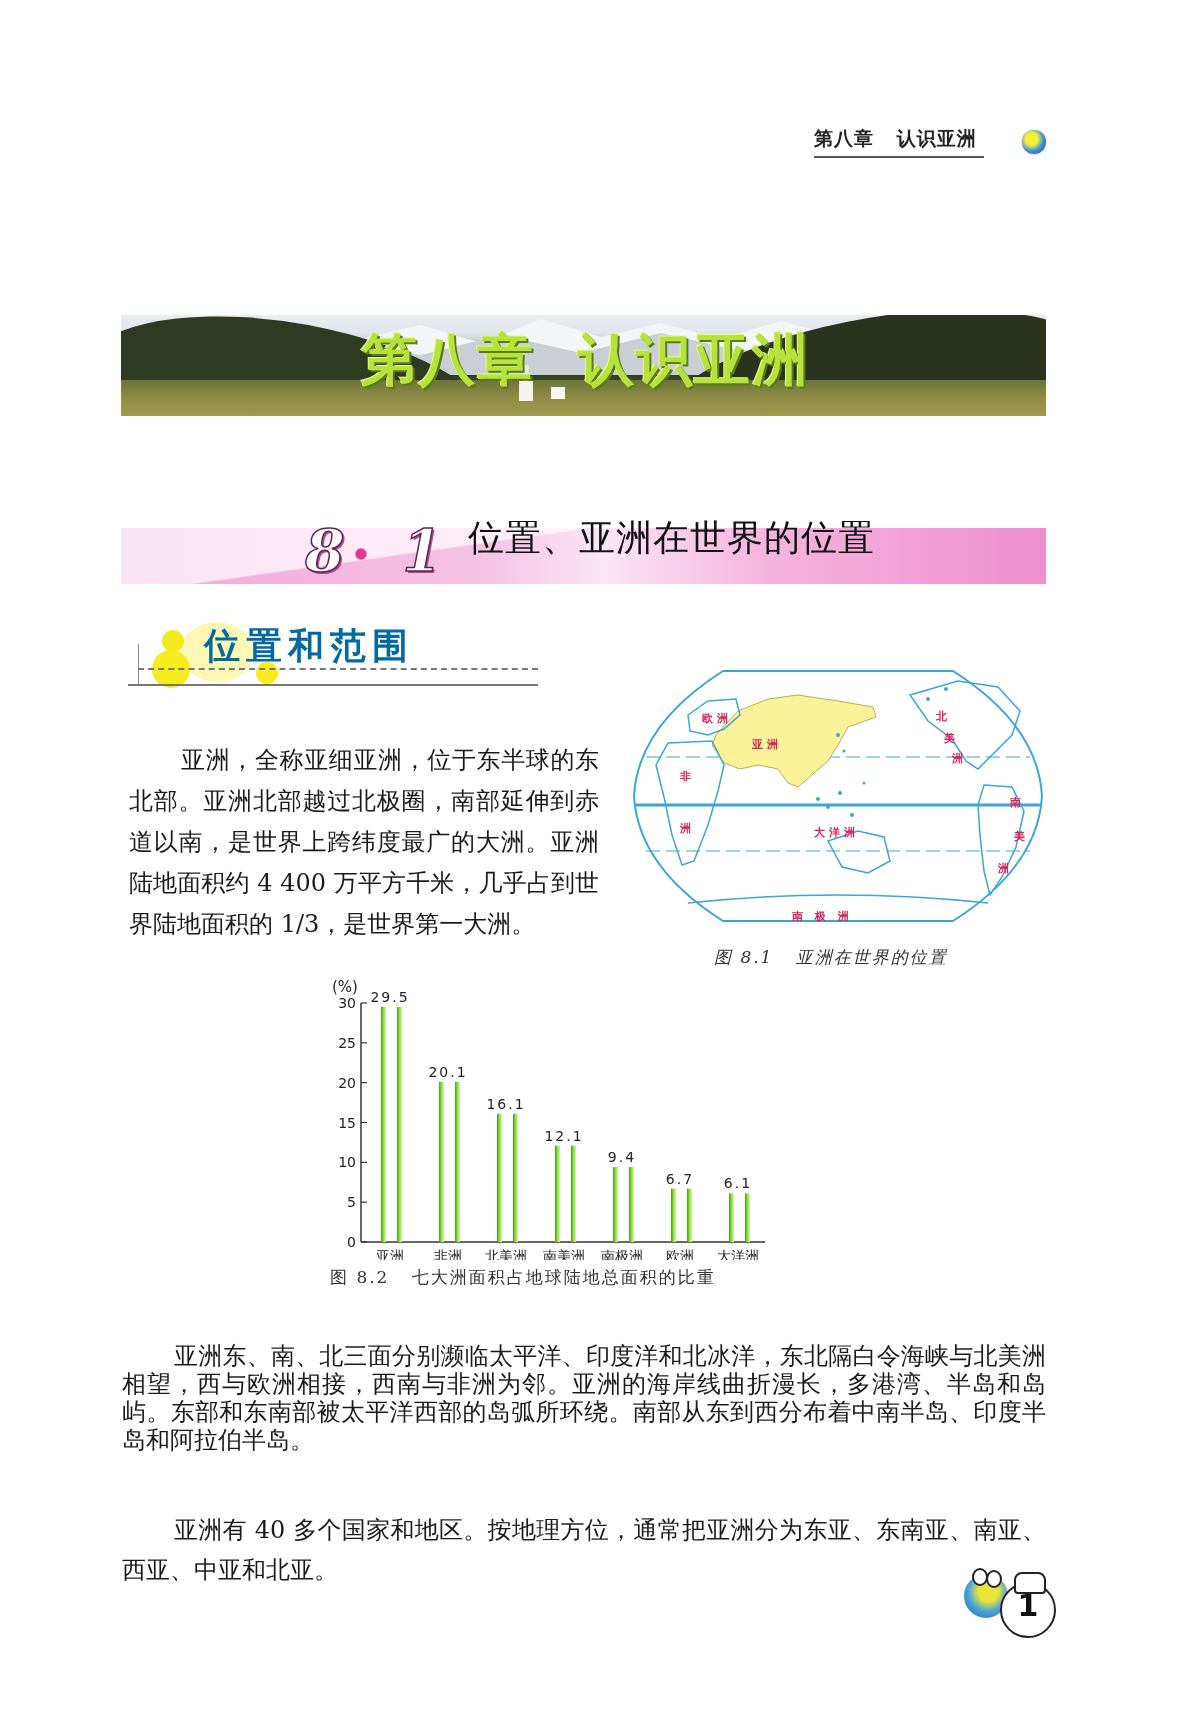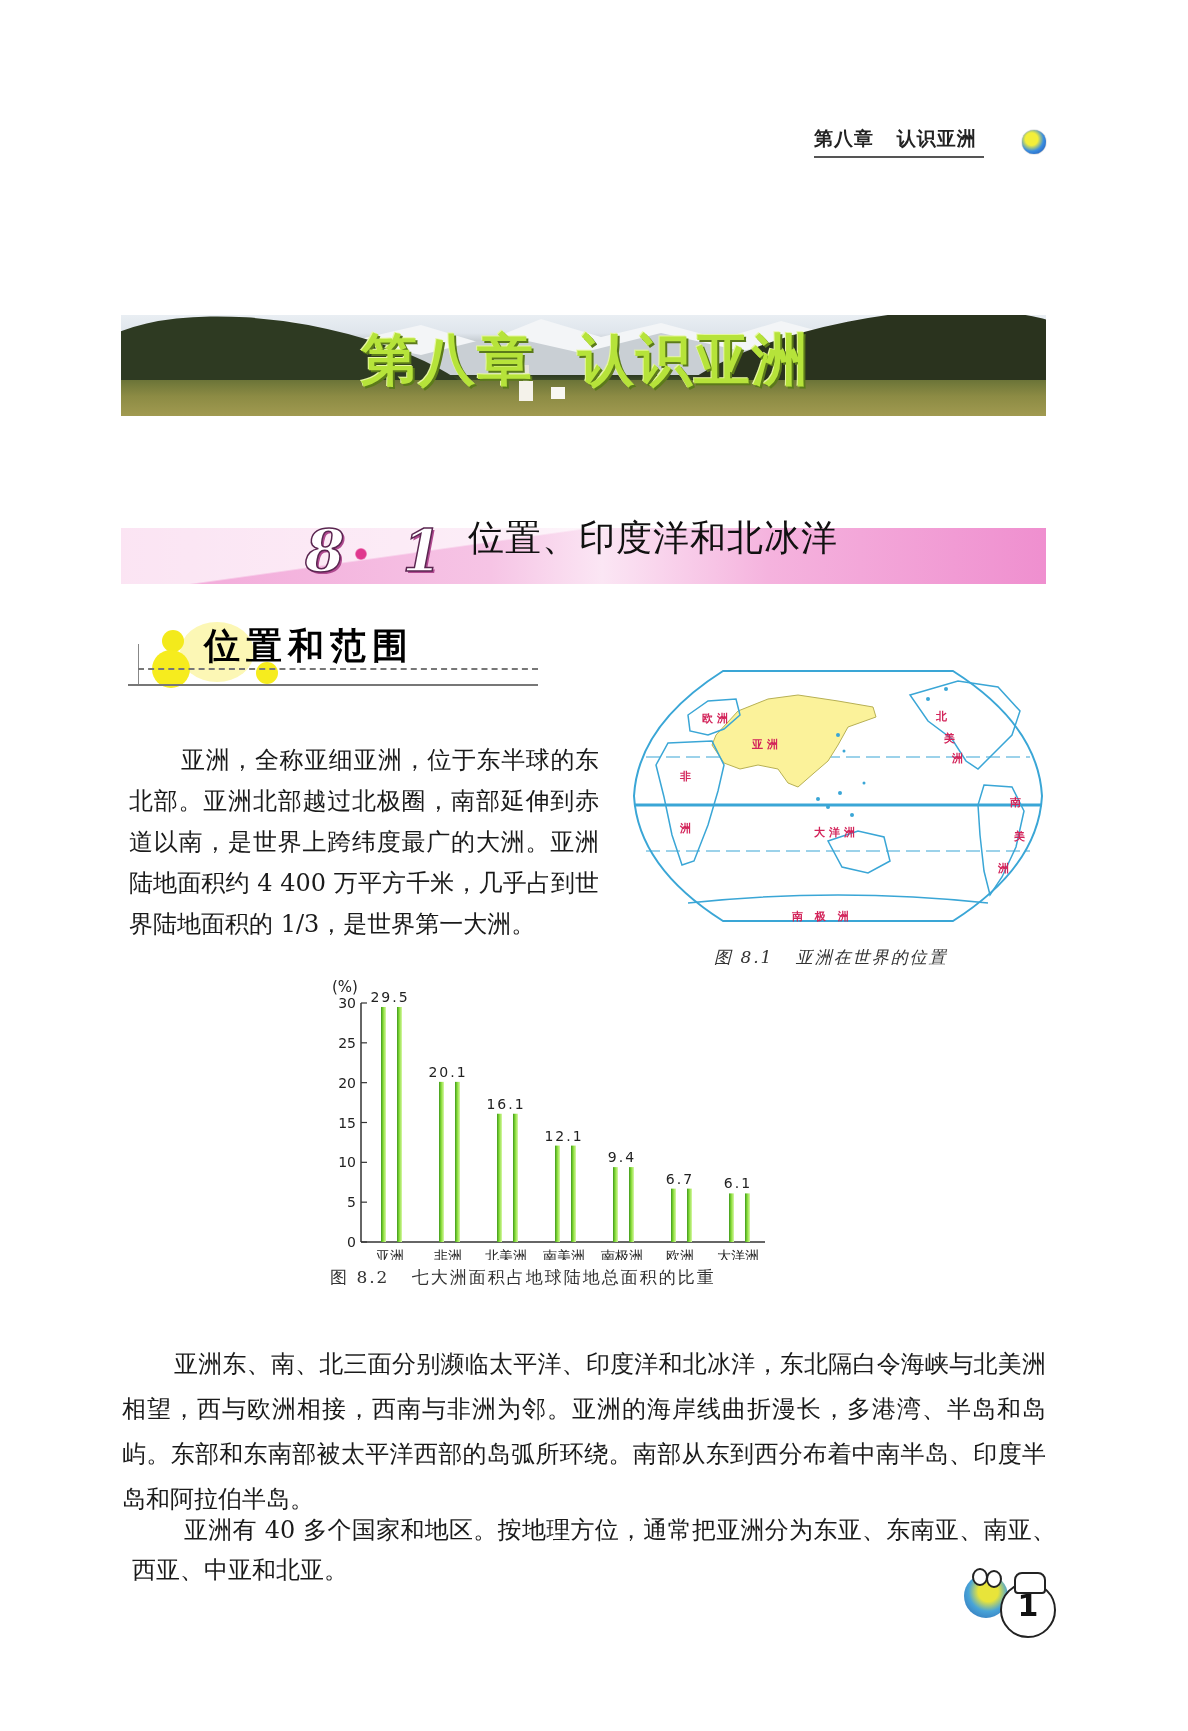--- a/index.html
+++ b/index.html
@@ -50,29 +50,29 @@
   
   .sub-head { position: absolute; left: 128px; top: 618px; width: 420px; height: 66px; }
   .sub-head .c1 { position: absolute; left: 34px; top: 12px; width: 22px; height: 22px; border-radius: 50%; background: #f3ea1c; }
   .sub-head .c2 { position: absolute; left: 24px; top: 32px; width: 38px; height: 38px; border-radius: 50%; background: #f6ec1e; }
   .sub-head .c3 { position: absolute; left: 52px; top: 4px; width: 74px; height: 60px; border-radius: 50%; background: rgba(250,240,120,0.55); }
   .sub-head .c4 { position: absolute; left: 128px; top: 44px; width: 22px; height: 22px; border-radius: 50%; background: #f6ec1e; }
   .sub-head .vline { position: absolute; left: 10px; top: 26px; width: 1px; height: 40px; background: #888; }
   .sub-head .dash { position: absolute; left: 10px; top: 50px; width: 400px; border-top: 2px dashed #777; }
   .sub-head .base { position: absolute; left: 0; top: 66px; width: 410px; height: 2px; background: #777; }
   .sub-head .txt { position: absolute; left: 76px; top: 4px; font-size: 36px; font-weight: bold;
-                   color: #000000; letter-spacing: 6px; white-space: pre; font-family: Liberation Mono, monospace; }
+                   color: #0369a1; letter-spacing: 6px; white-space: pre; font-family: Liberation Mono, monospace; }
 
   
   .para1 { position: absolute; left: 122px; top: 716px; width: 470px;
            font-size: 24px; line-height: 41px; color: #1a1a1a; text-indent: 52px; text-align: justify;
            font-family: "DejaVu Serif", serif; margin-left: 7px; }
   .para2 { position: absolute; left: 122px; top: 1318px; width: 924px;
-           font-size: 24px; line-height: 45px; text-indent: 52px; text-align: justify; font-family: "DejaVu Serif", serif; }
-  .para3 { position: absolute; left: 132px; top: 1486px; width: 924px;
+           font-size: 24px; line-height: 28px; text-indent: 52px; text-align: justify; font-family: "DejaVu Serif", serif; }
+  .para3 { position: absolute; left: 122px; top: 1486px; width: 924px;
            font-size: 24px; line-height: 40px; text-indent: 52px; text-align: justify; font-family: "DejaVu Serif", serif; }
 
   
   .map-wrap { position: absolute; left: 628px; top: 665px; width: 420px; height: 262px; }
   .map-wrap svg { position: absolute; left: 0; top: 0; }
   .map-label { position: absolute; font-family: "DejaVu Sans", sans-serif; font-size: 11px; font-weight: bold;
                color: #d3245a; white-space: pre; letter-spacing: 4px; }
   .cap1 { position: absolute; left: 714px; top: 946px; font-size: 17px; color: #333; white-space: pre;
           letter-spacing: 2px; font-family: "DejaVu Serif", serif; font-style: italic; }
 
@@ -118,21 +118,21 @@
   <div class="church"></div>
   <div class="house"></div>
   <span class="title">第八章  认识亚洲</span>
 </div>
 
 <div class="sec-banner">
   <div class="wedge"></div>
 </div>
 <span class="sec-num">8  1</span>
 <div class="sec-dot"></div>
-<span class="sec-title">位置、印度洋和北冰洋</span>
+<span class="sec-title">位置、亚洲在世界的位置</span>
 
 <div class="sub-head">
   <div class="c3"></div>
   <div class="c1"></div>
   <div class="c2"></div>
   <div class="c4"></div>
   <div class="vline"></div>
   <div class="dash"></div>
   <div class="base"></div>
   <span class="txt">位置和范围</span>

